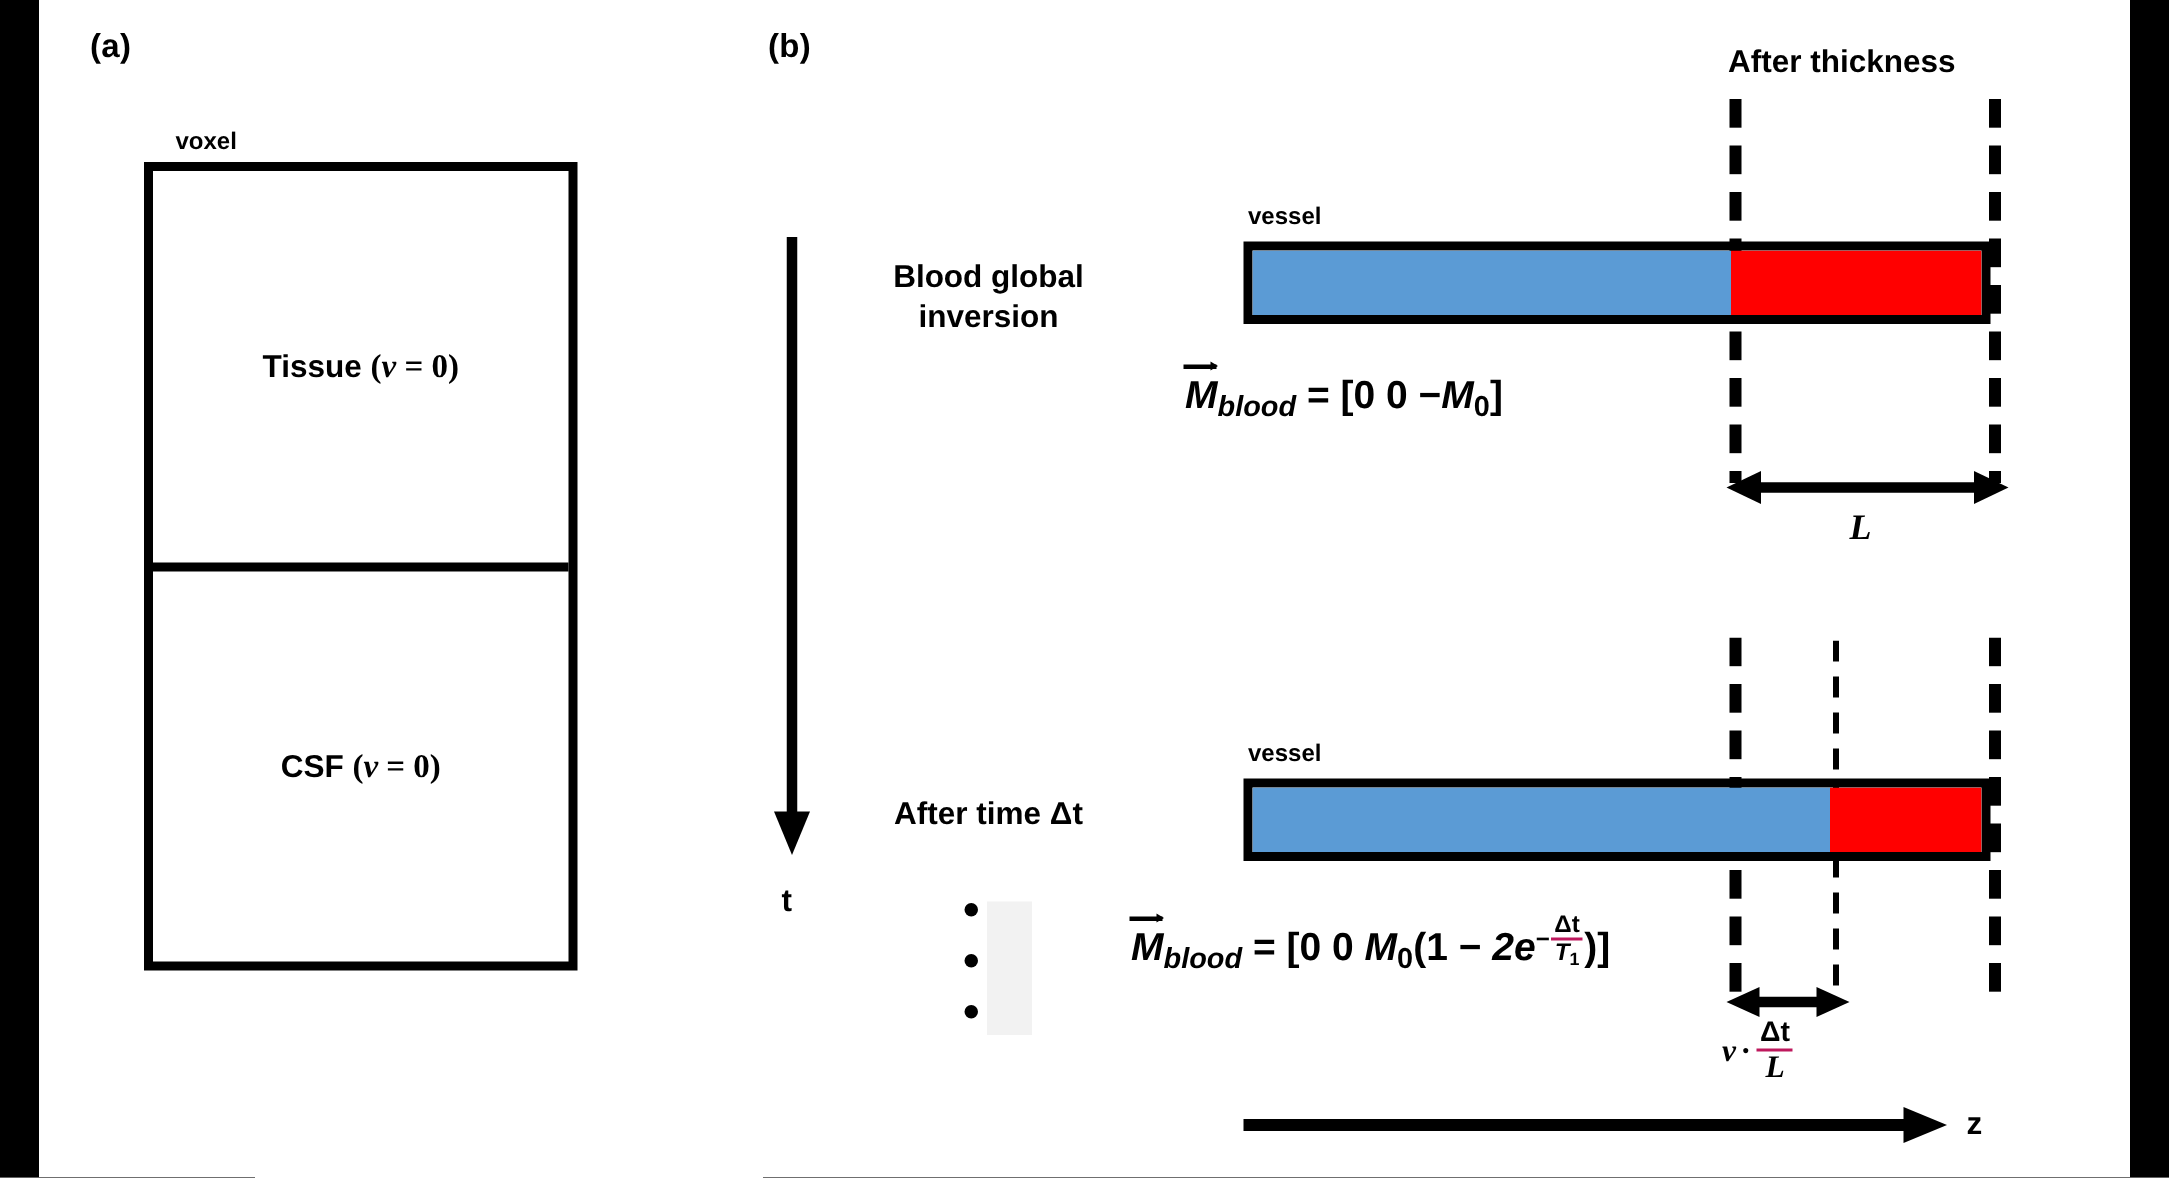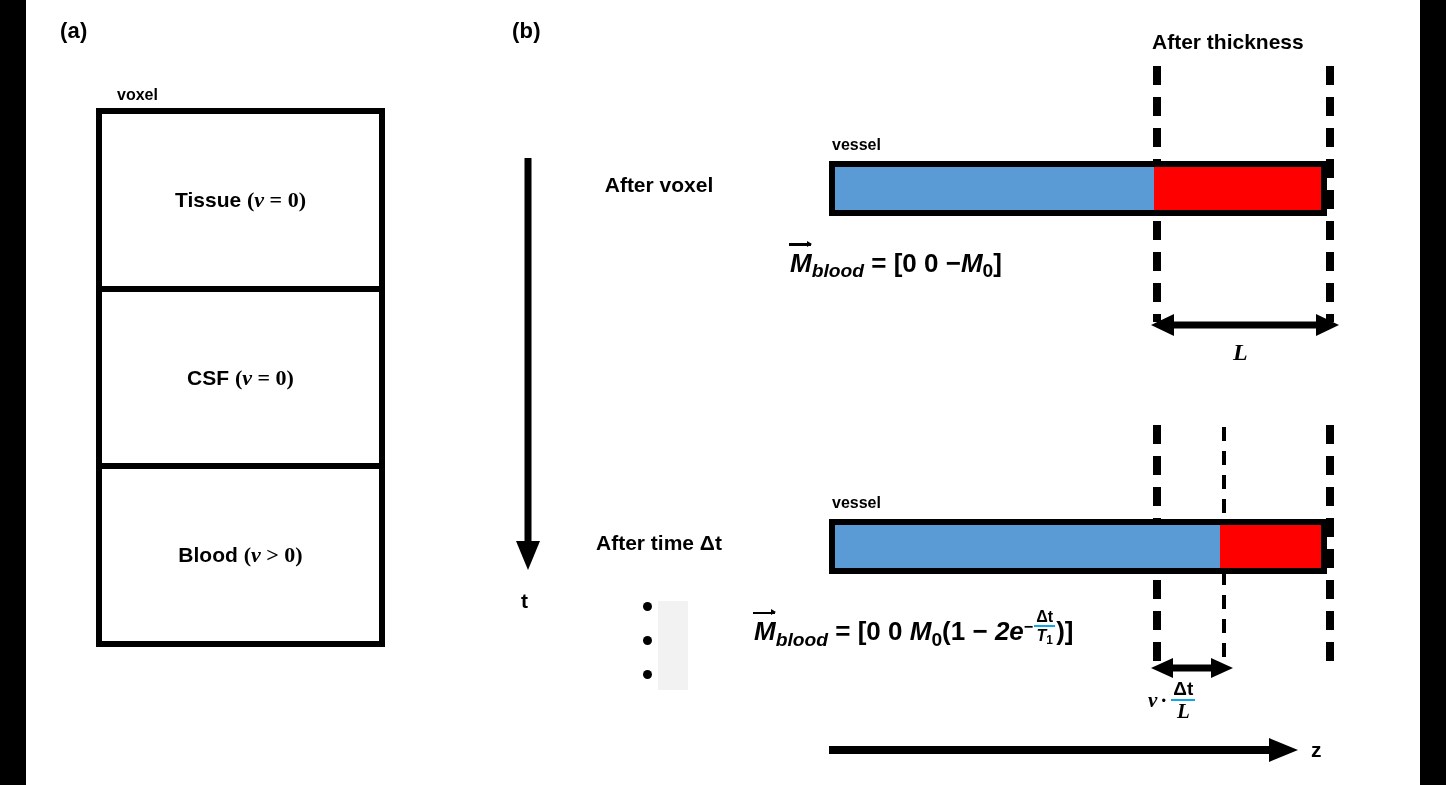--- a/index.html
+++ b/index.html
@@ -189,21 +189,21 @@
 
   
   .frac {
     display: inline-flex;
     flex-direction: column;
     align-items: center;
     vertical-align: middle;
     line-height: 1.04;
     margin: 0 1px;
   }
-  .frac .num { border-bottom: 2px solid #0ea5e9; padding: 0 2px; }
+  .frac .num { border-bottom: 2px solid #be185d; padding: 0 2px; }
   .frac .den { padding: 0 2px; }
 
   .exp-wrap {
     display: inline-block;
     vertical-align: 0.55em;
     font-size: 0.62em;
   }
 
   .label-L {
     position: absolute;
@@ -246,36 +246,34 @@
   <div id="voxel-box">
 
     <div class="voxel-cell">
       <span class="cell-text"><span>Tissue</span>&nbsp;<span class="mathserif-up">(</span><span class="mathserif">v</span><span class="mathserif-up">&nbsp;</span><span class="mathserif-up">=</span><span class="mathserif-up">&nbsp;</span><span class="mathserif-up">0</span><span class="mathserif-up">)</span></span>
     </div>
 
     <div class="voxel-cell">
       <span class="cell-text"><span>CSF</span>&nbsp;<span class="mathserif-up">(</span><span class="mathserif">v</span><span class="mathserif-up">&nbsp;</span><span class="mathserif-up">=</span><span class="mathserif-up">&nbsp;</span><span class="mathserif-up">0</span><span class="mathserif-up">)</span></span>
     </div>
 
-    <div class="voxel-cell">
-      <span class="cell-text"><span>Blood</span>&nbsp;<span class="mathserif-up">(</span><span class="mathserif">v</span><span class="mathserif-up">&nbsp;</span><span class="mathserif-up">&gt;</span><span class="mathserif-up">&nbsp;</span><span class="mathserif-up">0</span><span class="mathserif-up">)</span></span>
-    </div>
 
   </div>
 
   <div class="panel-label" style="left:512px; top:18px;">(b)</div>
 
   <svg class="arrow-svg" style="left:512px; top:155px;" width="34" height="425">
     <line x1="16" y1="3" x2="16" y2="395" stroke="#000" stroke-width="7"></line>
     <polygon points="16,415 4,386 28,386" fill="#000"></polygon>
   </svg>
   <div class="axis-letter" style="left:521px; top:589px;">t</div>
 
   <div class="center-label" style="left:568px; top:172px; width:182px;">
-    <div>After voxel</div>
+    <div>Blood global</div>
+    <div>inversion</div>
   </div>
 
   <div class="center-label" style="left:568px; top:530px; width:182px;">
     <div>After time Δt</div>
   </div>
 
   <div id="bullet-panel"></div>
   <div class="bullet" style="left:643px; top:602px;"></div>
   <div class="bullet" style="left:643px; top:636px;"></div>
   <div class="bullet" style="left:643px; top:670px;"></div>

